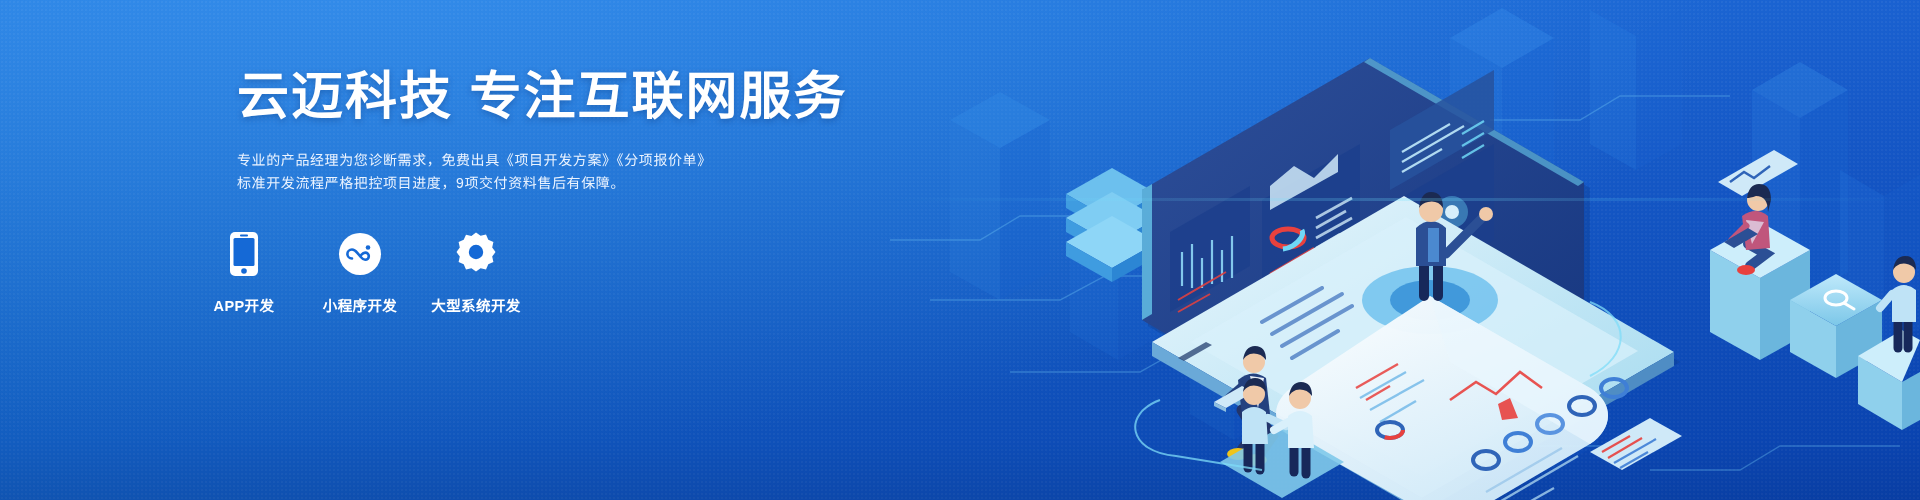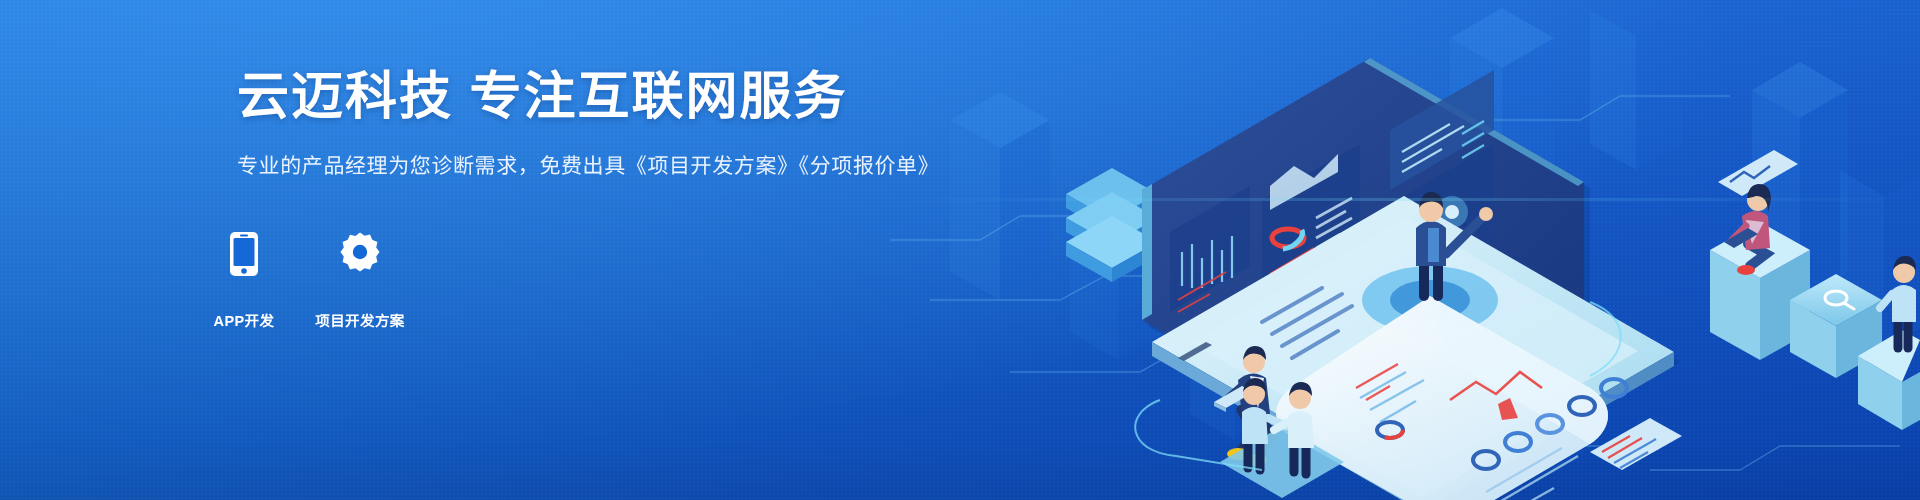--- a/index.html
+++ b/index.html
@@ -28,28 +28,28 @@
     background:linear-gradient(to bottom, rgba(255,255,255,.04), rgba(0,0,0,.10) 88%, rgba(0,0,0,.16));
   }
 
   
   .copy{position:absolute;left:205px;top:66px;width:720px;z-index:6;margin-left:32px;}
   .title{
     color:#ffffff;font-size:52px;line-height:1.18;font-weight:700;
     letter-spacing:2px;margin:0 0 22px 0;white-space:nowrap;
     text-shadow:0 2px 6px rgba(3,35,95,.30);
   }
-  .sub{color:#eaf3ff;font-size:21px;line-height:1.62;letter-spacing:.6px;margin:0;white-space:nowrap;}
+  .sub{color:#eaf3ff;font-size:14px;line-height:1.62;letter-spacing:.6px;margin:0;white-space:nowrap;}
   .sub .ln{display:block;}
 
   
   .svcs{position:absolute;left:205px;top:228px;display:flex;align-items:flex-end;gap:38px;z-index:6;}
   .svc{width:78px;display:flex;flex-direction:column;align-items:center;cursor:pointer;}
   .svc .glyph{height:52px;display:flex;align-items:center;justify-content:center;margin-bottom:14px;}
-  .svc .cap{color:#ffffff;font-size:14.5px;font-weight:700;letter-spacing:.4px;white-space:nowrap;margin-top:15px;}
+  .svc .cap{color:#ffffff;font-size:14.5px;font-weight:700;letter-spacing:.4px;white-space:nowrap;}
   .svc svg{display:block;}
 
   
   .art{position:absolute;right:0;top:0;width:1030px;height:500px;z-index:3;}
   .art svg{display:block;}
 </style>
 </head>
 <body>
 
 <div class="banner">
@@ -404,46 +404,57 @@
       </g>
 
       <rect x="0" y="198" width="1030" height="3" fill="url(#gGlow)" opacity=".45"></rect>
     </svg>
   </div>
 
   <div class="copy">
     <h1 class="title">云迈科技 专注互联网服务</h1>
     <p class="sub">
       <span class="ln">专业的产品经理为您诊断需求，免费出具《项目开发方案》《分项报价单》</span>
+      <span class="ln">标准开发流程严格把控项目进度，9项交付资料售后有保障。</span>
     </p>
   </div>
 
   <div class="svcs">
 
     <div class="svc">
       <span class="glyph">
         <svg width="30" height="46" viewBox="0 0 30 46">
           <rect x="1" y="1" width="28" height="44" rx="5" fill="#ffffff"></rect>
           <rect x="4.5" y="7" width="21" height="28" rx="1.5" fill="#1569d6"></rect>
           <rect x="11" y="3.6" width="8" height="1.8" rx=".9" fill="#1569d6"></rect>
           <circle cx="15" cy="40" r="2.8" fill="#1569d6"></circle>
         </svg>
       </span>
       <span class="cap">APP开发</span>
     </div>
 
+    <div class="svc">
+      <span class="glyph">
+        <svg width="44" height="44" viewBox="0 0 44 44">
+          <circle cx="22" cy="22" r="21" fill="#ffffff"></circle>
+          <path d="M14 26.5c-2.6 0-4.6-2-4.6-4.5s2-4.5 4.6-4.5c2.3 0 3.8 1.5 5.3 3.3l3.5 4.2c1.4 1.7 2.6 2.8 4.4 2.8 2.1 0 3.6-1.6 3.6-3.6s-1.5-3.6-3.6-3.6c-1.5 0-2.6.7-3.9 2.2" fill="none" stroke="#1569d6" stroke-width="2.6" stroke-linecap="round"></path>
+          <circle cx="30" cy="15.5" r="2.3" fill="#1569d6"></circle>
+        </svg>
+      </span>
+      <span class="cap">小程序开发</span>
+    </div>
 
 
 
     <div class="svc">
       <span class="glyph">
         <svg width="46" height="46" viewBox="0 0 46 46">
           <path d="M23 1.5l4.6 3.3 5.4-1.2 2.3 5.1 5.1 2.3-1.2 5.4 3.3 4.6-3.3 4.6 1.2 5.4-5.1 2.3-2.3 5.1-5.4-1.2-4.6 3.3-4.6-3.3-5.4 1.2-2.3-5.1-5.1-2.3 1.2-5.4L3.5 21.1l3.3-4.6-1.2-5.4 5.1-2.3L13 3.7l5.4 1.2z" fill="#ffffff"></path>
           <circle cx="23" cy="21" r="7.2" fill="#1569d6"></circle>
         </svg>
       </span>
-      <span class="cap">项目开发方案</span>
+      <span class="cap">大型系统开发</span>
     </div>
 
   </div>
 
   <div class="vignette"></div>
 </div>
 
 </body></html>

